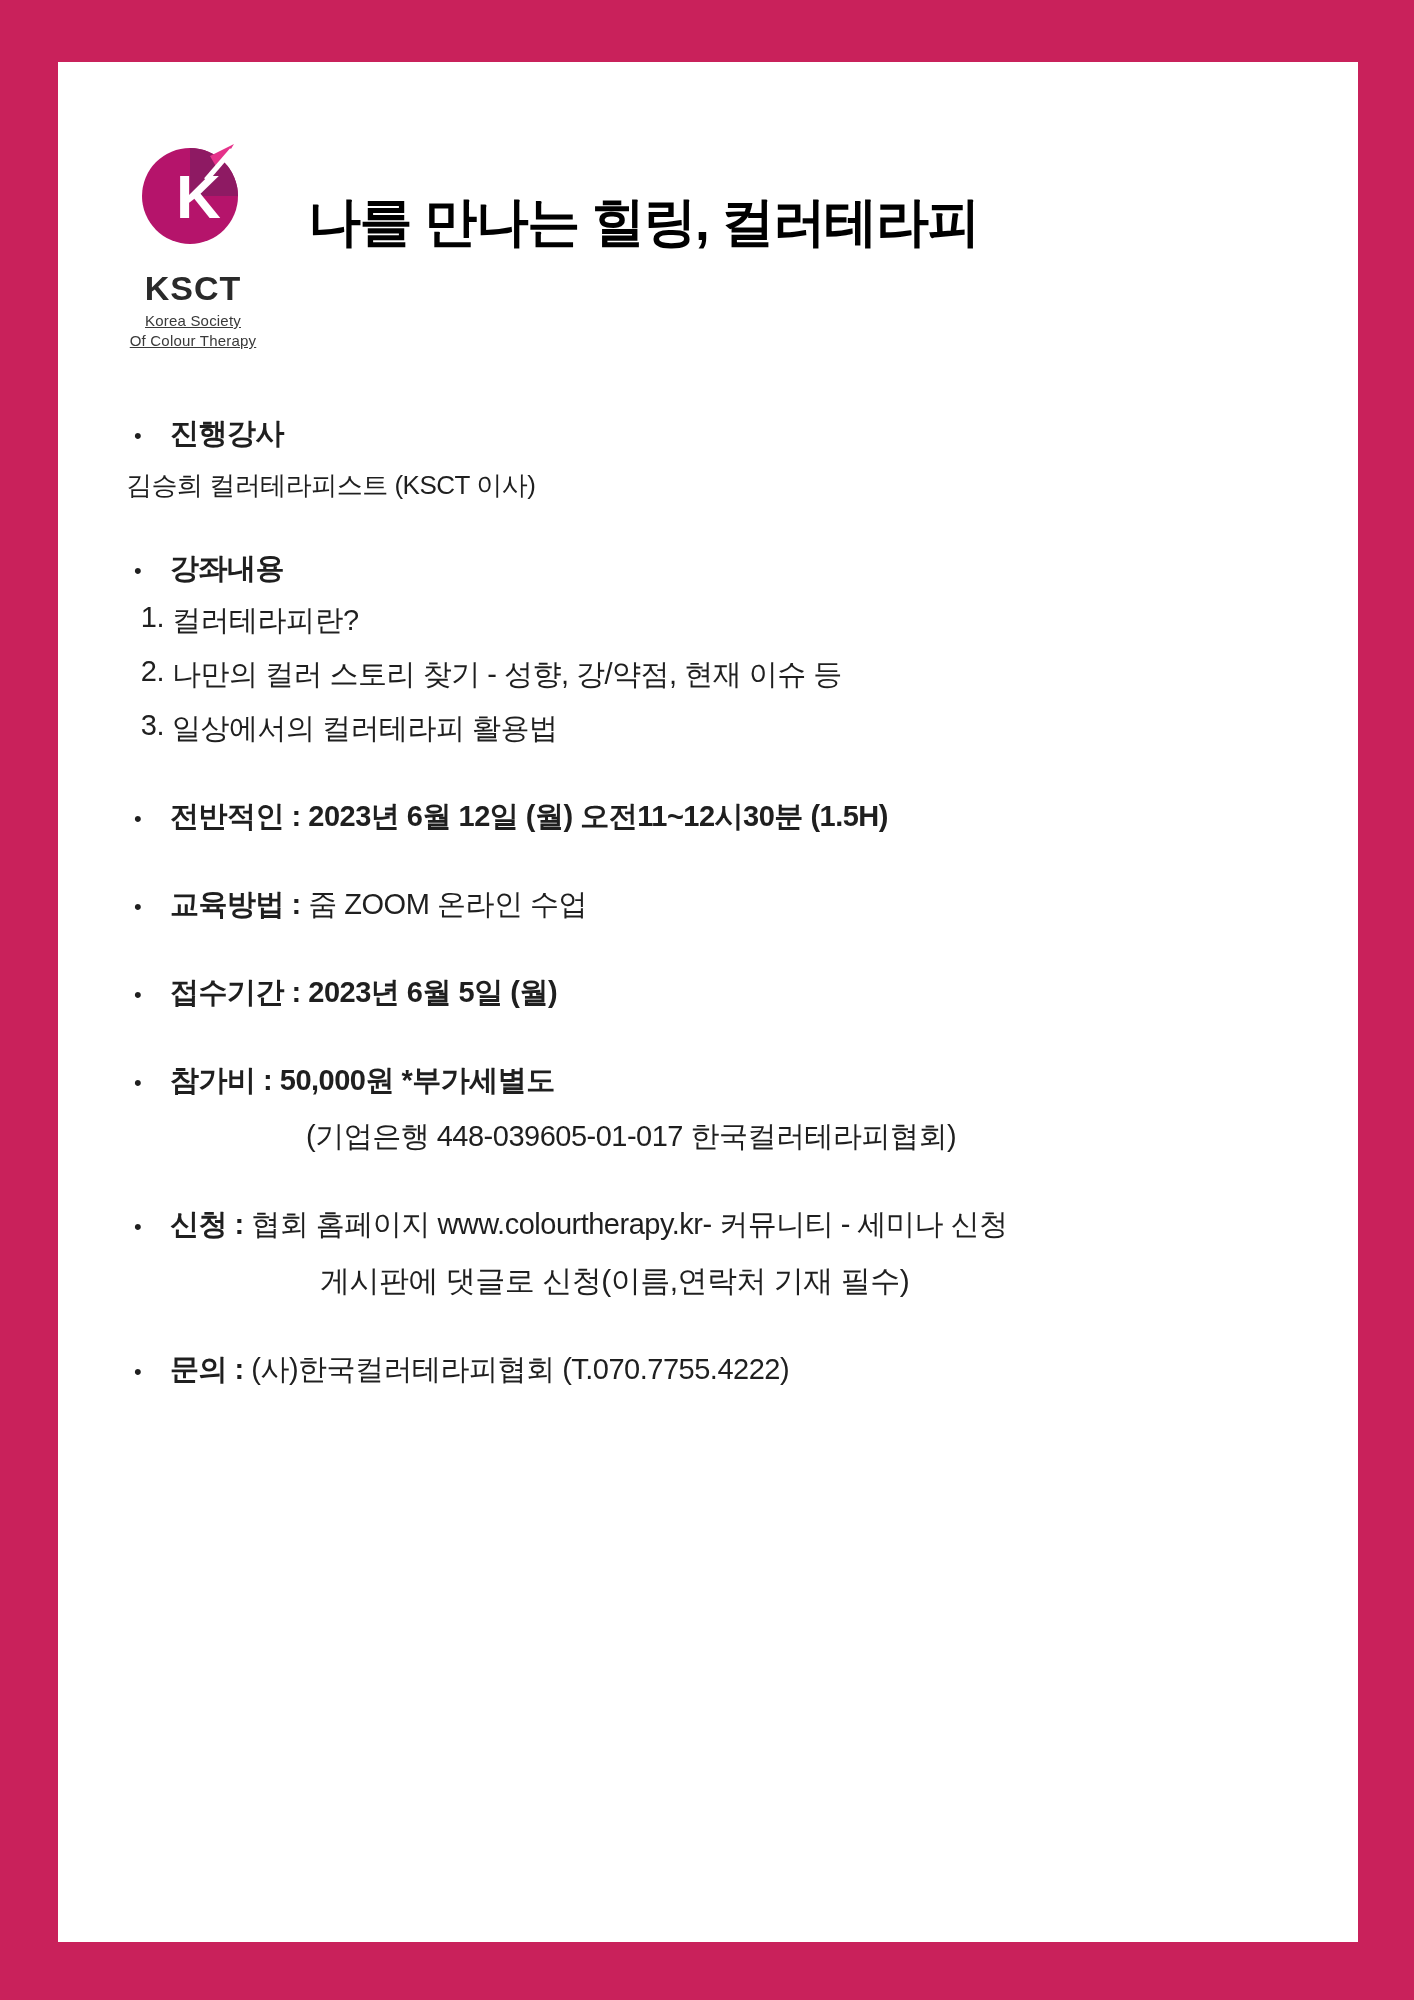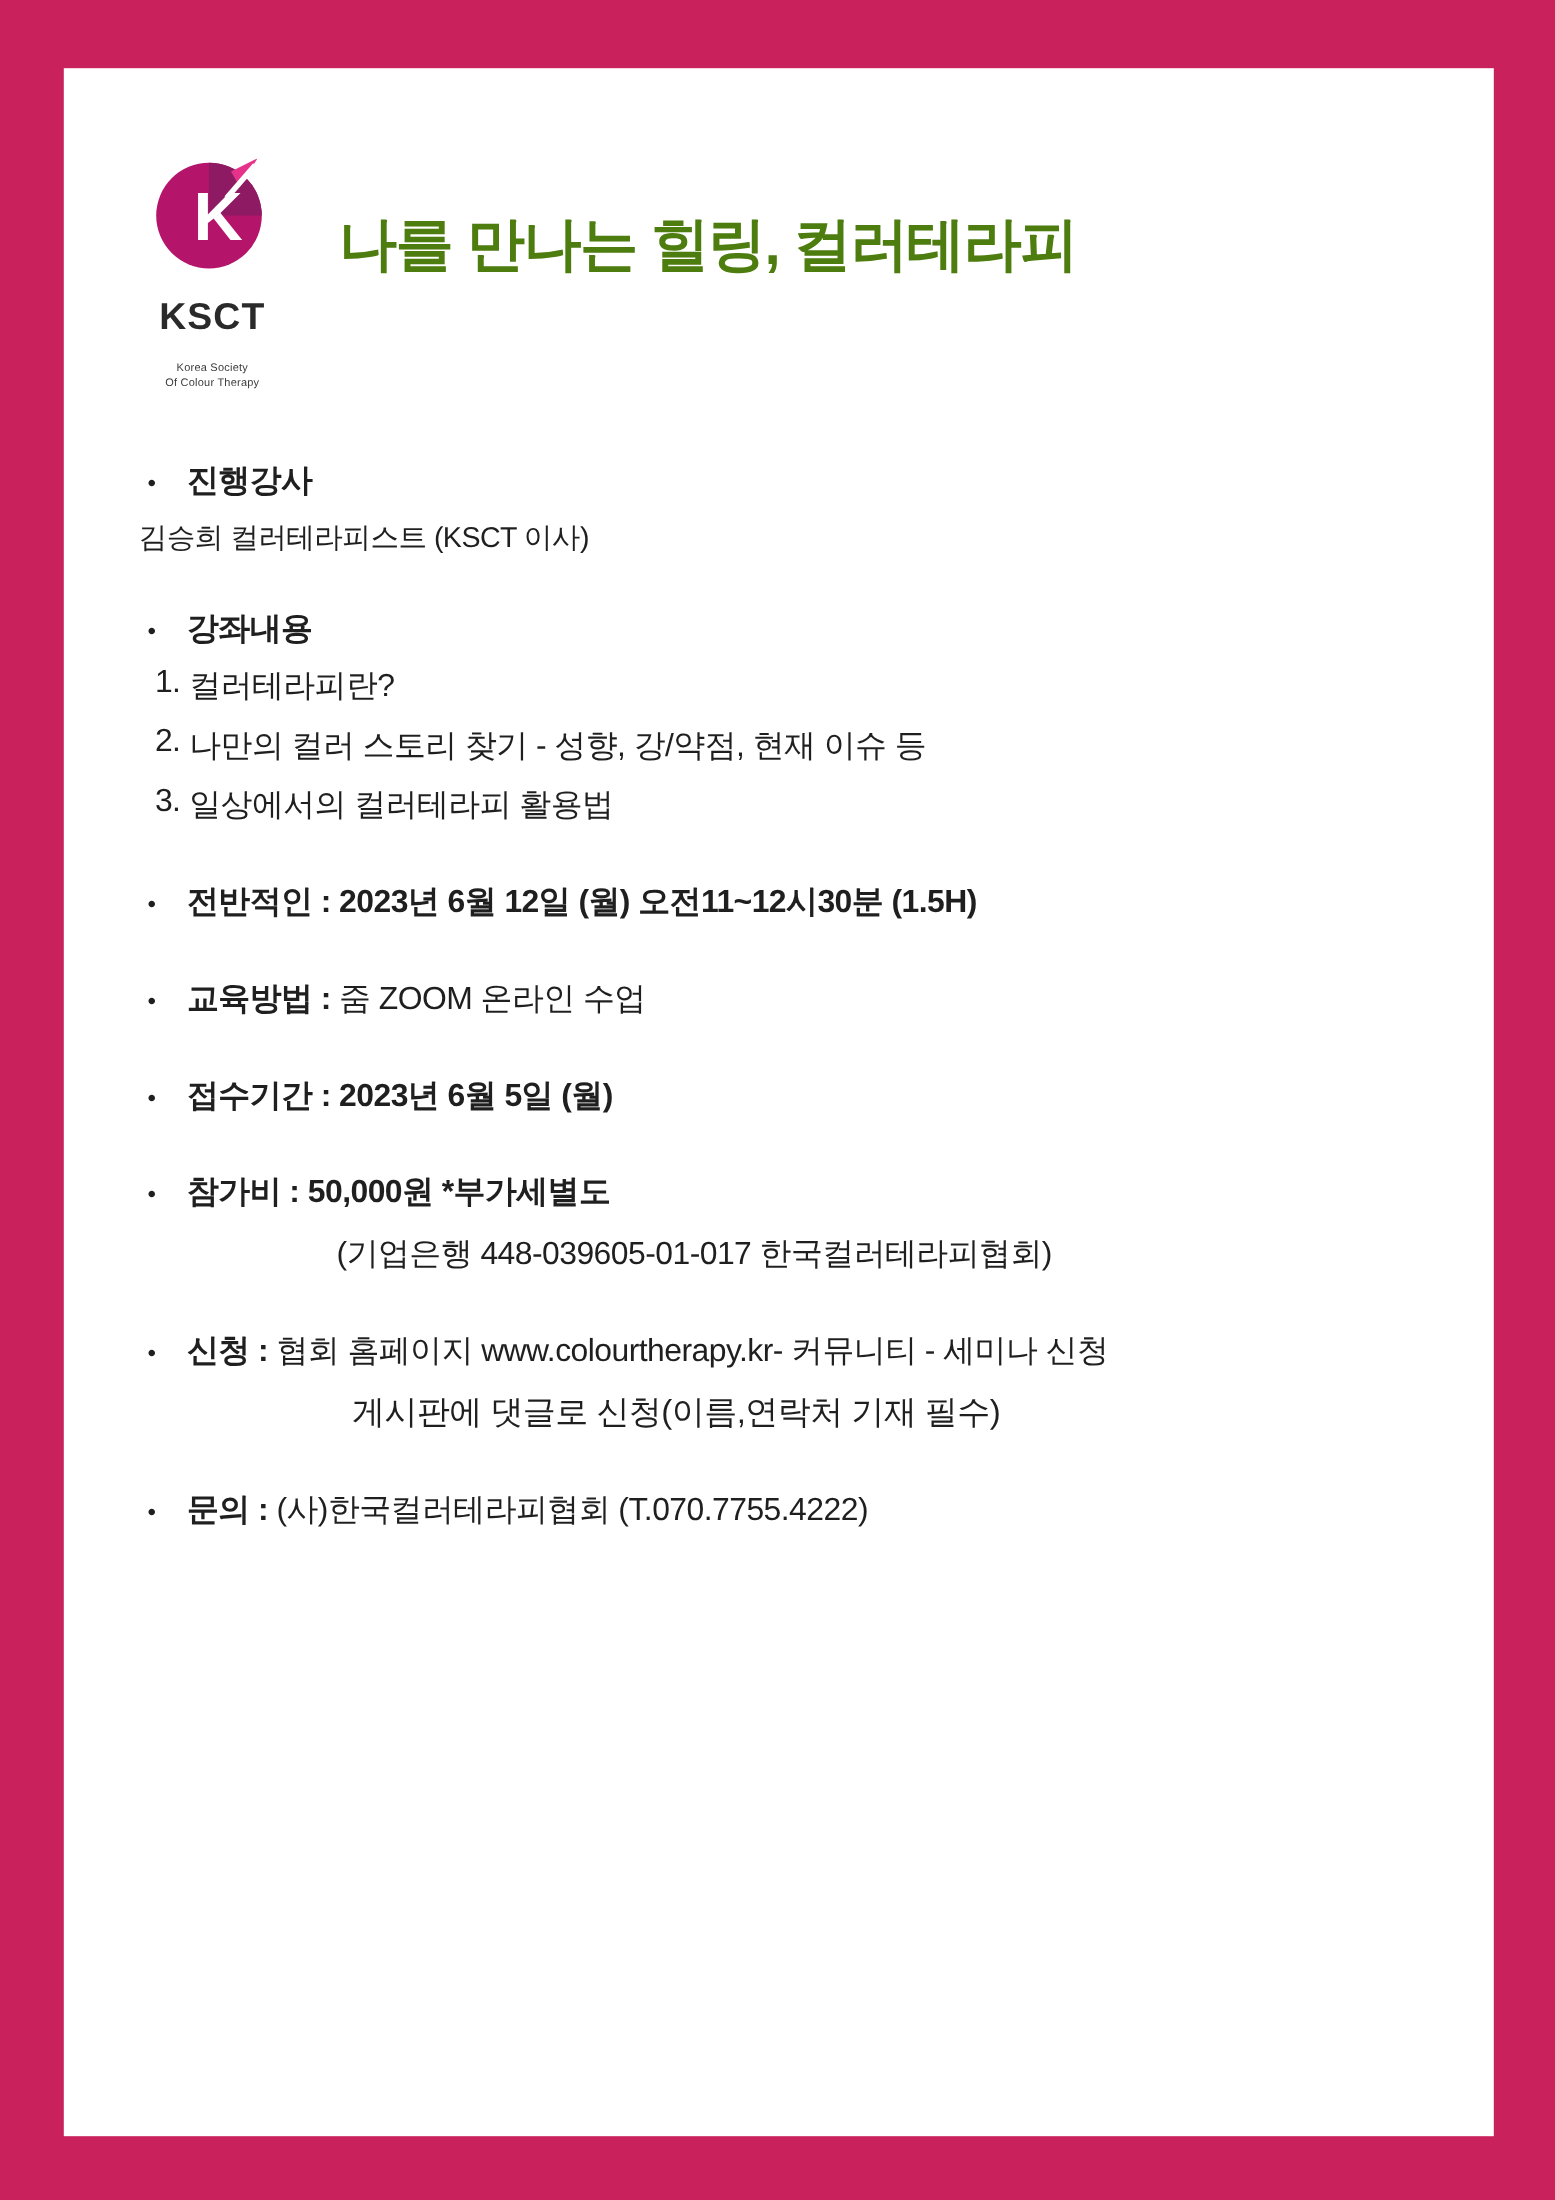--- a/index.html
+++ b/index.html
@@ -44,30 +44,31 @@
   .logo-mark svg { display: block; }
   .logo-text {
     font-family: "Liberation Sans", sans-serif;
     font-weight: bold;
     font-size: 34px;
     letter-spacing: 1px;
     color: #2a2a2a;
     margin-top: 19px;
   }
   .logo-sub {
-    font-size: 10px;
+    font-size: 15px;
     color: #3a3a3a;
     line-height: 1.35;
-    margin-top: 20px;
+    margin-top: 3px;
     letter-spacing: 0.2px;
+    text-decoration: underline;
   }
   .title {
     font-size: 53px;
     font-weight: bold;
-    color: #4d7c0f;
+    color: #000000;
     letter-spacing: -1.5px;
     padding-top: 55px;
     white-space: nowrap;
   }
 
   
   .content {
     padding: 0 62px 0 62px;
     color: #1f1f1f;
   }

